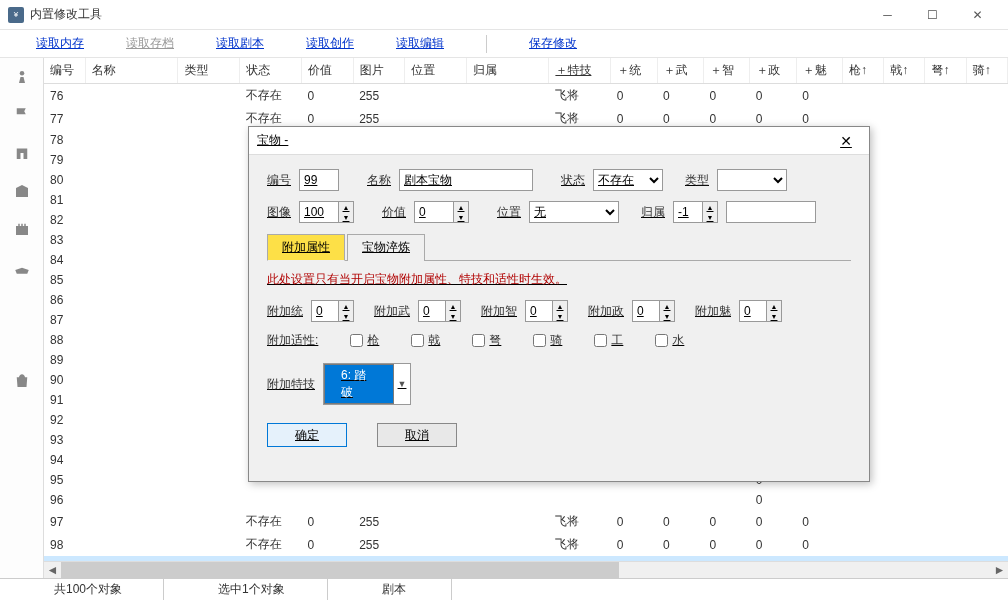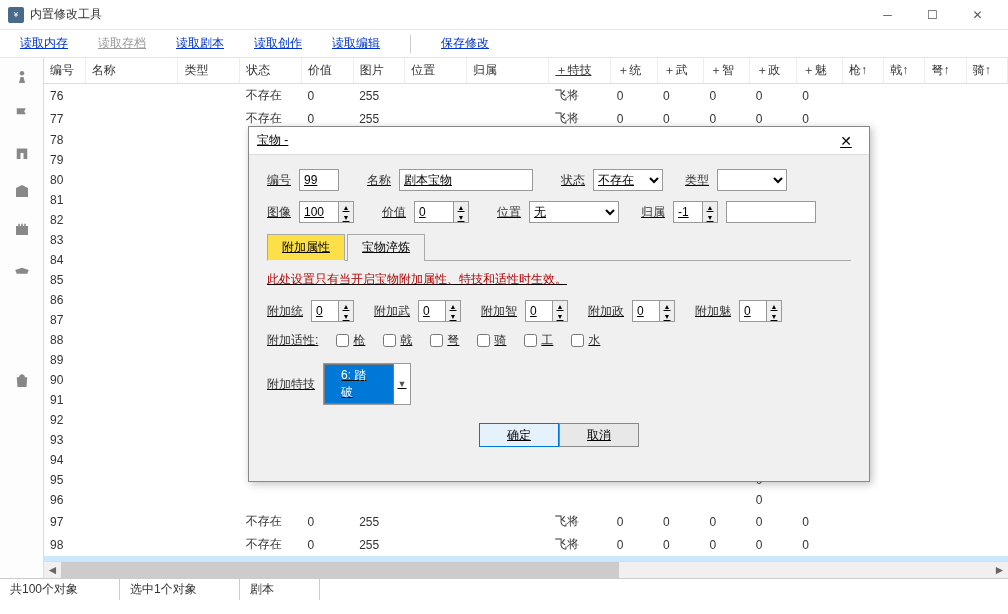--- a/index.html
+++ b/index.html
@@ -3,21 +3,21 @@
 <meta charset="utf-8">
 <style>
 * { box-sizing: border-box; margin: 0; padding: 0; font-family: "Microsoft YaHei", SimSun, sans-serif; font-size: 12px; }
 body { background: #fff; width: 1008px; height: 614px; overflow: hidden; position: relative; }
 
 .titlebar { height: 30px; background: #fff; border-bottom: 1px solid #e5e5e5; display: flex; align-items: center; padding: 0 8px; }
 .titlebar .icon { width: 16px; height: 16px; background: #4a6a8a; border-radius: 2px; margin-right: 6px; display:flex;align-items:center;justify-content:center;color:#fff;font-size:8px;}
 .titlebar .title { flex: 1; color: #333; }
 .titlebar .winbtn { width: 45px; height: 30px; display: flex; align-items: center; justify-content: center; color: #555; cursor: pointer; }
 
-.menubar { height: 28px; display: flex; align-items: center; padding: 0 20px; gap: 30px; border-bottom: 1px solid #e5e5e5; }
+.menubar { height: 28px; display: flex; align-items: center; padding: 0 36px; gap: 42px; border-bottom: 1px solid #e5e5e5; }
 .menubar a { color: #0033cc; text-decoration: underline; cursor: pointer; }
 .menubar a.disabled { color: #999; }
 .menubar .divider { width: 1px; height: 18px; background: #ccc; }
 .menubar a.save { color: #0033cc; }
 
 .main { display: flex; height: 520px; }
 .sidebar { width: 44px; border-right: 1px solid #ddd; display: flex; flex-direction: column; background:#fdfdfd;}
 .sidebar .sbtn { height: 38px; display: flex; align-items: center; justify-content: center; cursor: pointer; color: #888; }
 .sidebar .sbtn svg { width: 18px; height: 18px; fill: #888; }
 
@@ -27,21 +27,21 @@
 .table th { text-align: left; padding: 4px 6px; font-weight: normal; color: #333; border-bottom: 1px solid #ddd; background: #fff; position: sticky; top: 0; white-space: nowrap; border-right:1px solid #eee;}
 .table td { padding: 3px 6px; color: #333; white-space: nowrap; }
 .table tr.selected td { background: #cce8ff; }
 
 .scrollbar-h { height: 17px; background: #f0f0f0; border-top: 1px solid #ddd; display:flex;align-items:center;}
 .scrollbar-h .track{flex:1;height:17px;position:relative;}
 .scrollbar-h .thumb{position:absolute;left:0;width:60%;height:100%;background:#ccc;}
 .scrollbar-h .arr{width:17px;height:17px;display:flex;align-items:center;justify-content:center;color:#666;}
 
 .statusbar { height: 22px; border-top: 1px solid #ccc; display: flex; align-items: center; font-size: 12px; color: #333; }
-.statusbar > div { padding: 0 10px; border-right: 1px solid #ccc; height: 100%; display: flex; align-items: center; }
+.statusbar > div { padding: 0 10px; border-right: 1px solid #ccc; height: 100%; display: flex; align-items: center; margin-left: 44px; }
 
 
 .dialog { position: absolute; left: 248px; top: 126px; width: 622px; height: 356px; background: #f0f0f0; border: 1px solid #888; box-shadow: 2px 2px 8px rgba(0,0,0,0.25); text-decoration: underline; }
 .dialog .dtitle { height: 28px; background: #fff; display: flex; align-items: center; padding: 0 8px; border-bottom: 1px solid #ddd; }
 .dialog .dtitle span { flex: 1; }
 .dialog .dtitle .x { width: 30px; text-align: center; cursor: pointer; font-size: 14px; }
 .dialog .dbody { padding: 14px 18px; }
 .dialog .row { display: flex; align-items: center; gap: 8px; margin-bottom: 10px; }
 .dialog label { color: #333; }
 .dialog input[type=text], .dialog input[type=number] { border: 1px solid #999; padding: 2px 4px; height: 22px; background:#fff;}
@@ -52,21 +52,21 @@
 .dialog .spin .arrows div { width: 14px; height: 10px; font-size: 7px; display: flex; align-items: center; justify-content: center; background: #eee; cursor: pointer; line-height:1;}
 .dialog .tabs { display: flex; border-bottom: 1px solid #aaa; margin: 6px 0 10px; }
 .dialog .tabs .tab { padding: 4px 14px; border: 1px solid #aaa; border-bottom: none; margin-right: 2px; background: #f0f0f0; cursor: pointer; position:relative;top:1px;}
 .dialog .tabs .tab.active { background: #fde047; border-bottom: 1px solid #f0f0f0; }
 .dialog .note { color: #b00000; margin-bottom: 12px; }
 .dialog .chk { display: flex; align-items: center; gap: 4px; }
 .dialog .chk input { width: 13px; height: 13px; }
 .dialog .combo-hl { background: #0078d7; color: #fff; border:1px solid #7a7a7a; padding: 2px 16px; width: 70px; display:inline-block;}
 .dialog .combo-wrap { display:flex;align-items:center;border:1px solid #999;background:#fff;}
 .dialog .combo-wrap .dd{width:16px;text-align:center;color:#555;font-size:9px;}
-.dialog .btns { display: flex; justify-content: center; margin-top: 18px; }
+.dialog .btns { display: flex; justify-content: flex-start; gap: 30px; margin-top: 18px; }
 .dialog .btns button { width: 80px; height: 24px; border: 1px solid #888; background: #e8e8e8; cursor: pointer; }
 .dialog .btns button.primary { border: 1px solid #0078d7; background:#e5f1fb;}
 </style>
 </head>
 <body>
 
 <div class="titlebar">
   <div class="icon">¥</div>
   <div class="title">内置修改工具</div>
   <div class="winbtn">─</div>
@@ -749,21 +749,21 @@
       <label style="margin-left:12px">附加魅</label>
       <div class="spin">
           <input type="text" style="width: 28px;" value="0">
           <div class="arrows">
             <div>▲</div>
             <div>▼</div>
           </div>
         </div>
     </div>
 
-    <div class="row" style="gap:18px">
+    <div class="row" style="gap:32px">
       <label>附加适性:</label>
       <div class="chk">
           <input type="checkbox" style="">
           <label>枪</label>
         </div>
       <div class="chk">
           <input type="checkbox" style="">
           <label>戟</label>
         </div>
       <div class="chk">

